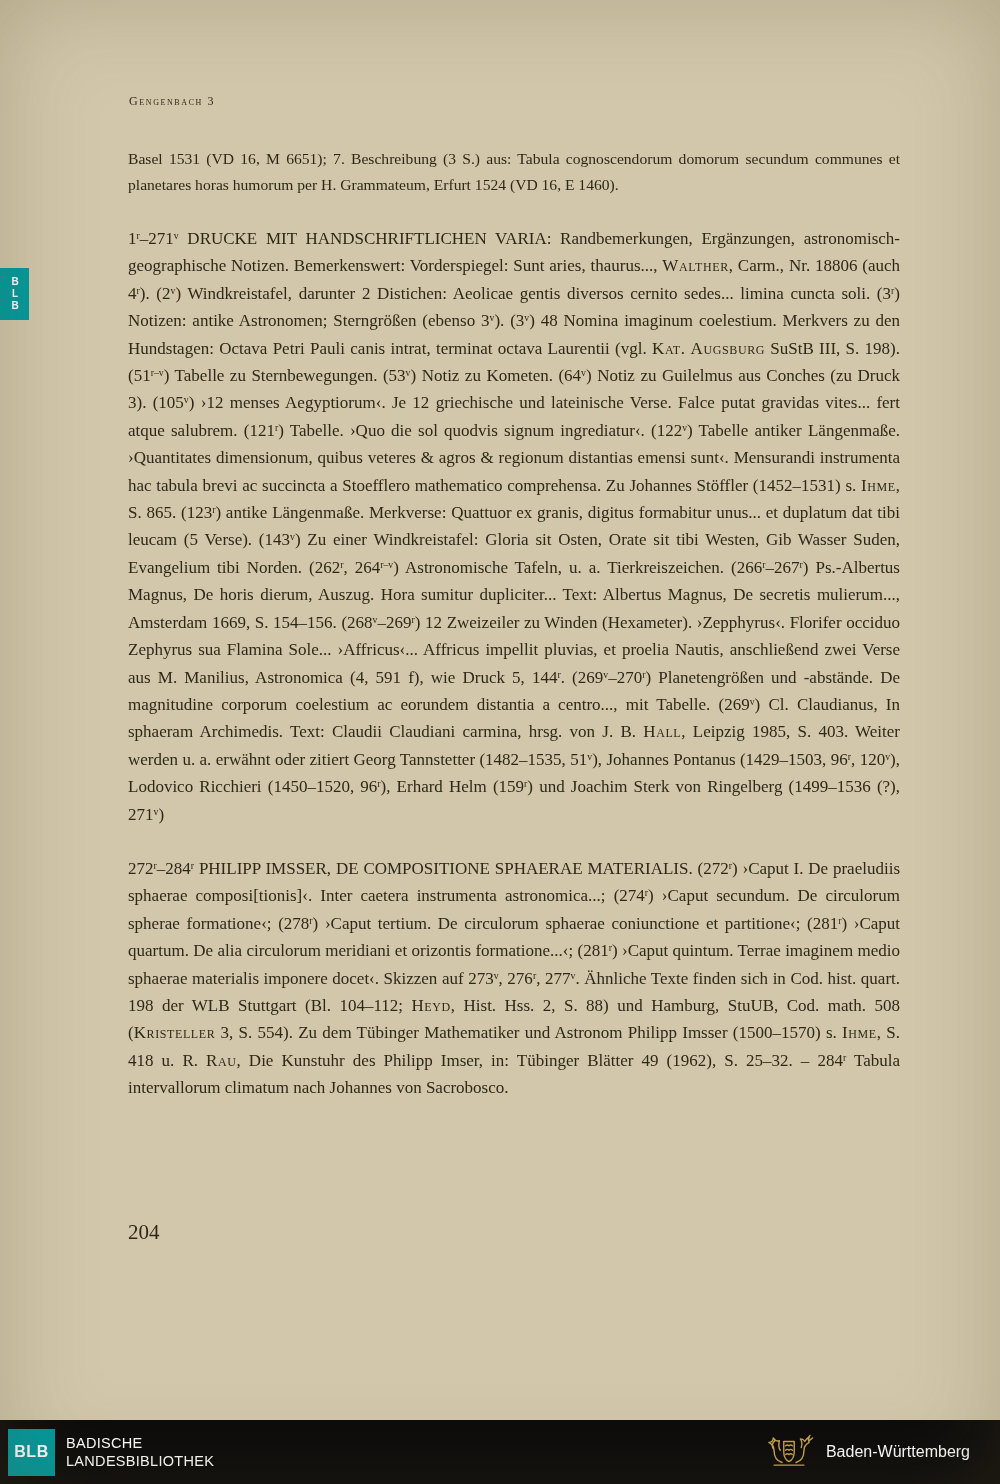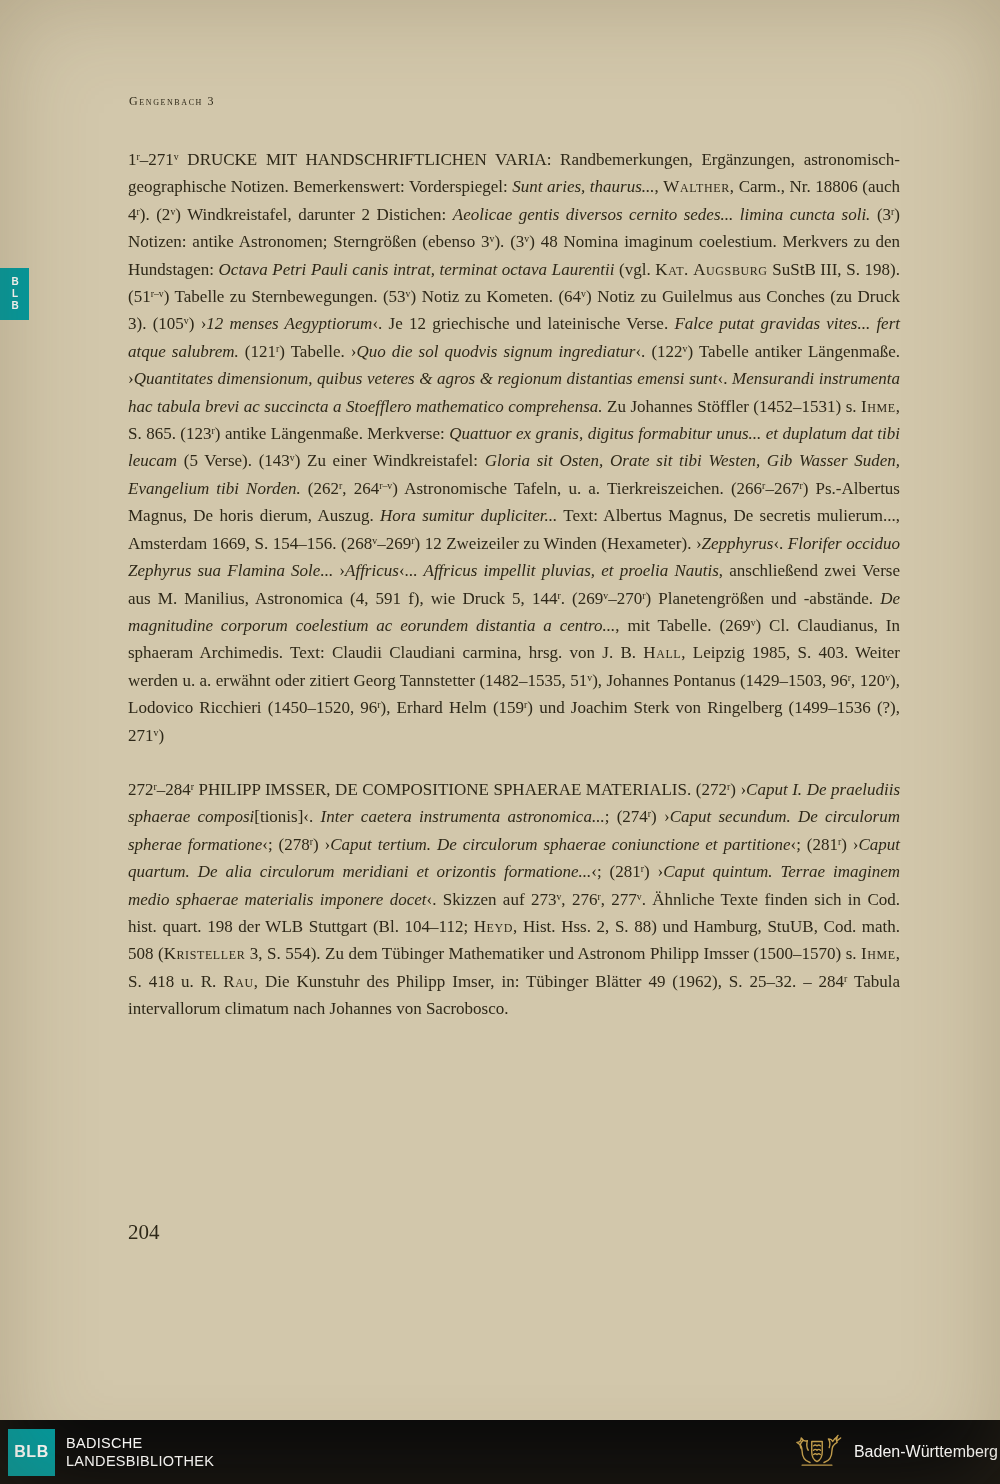--- a/index.html
+++ b/index.html
@@ -13,51 +13,52 @@
   .scan::after{content:"";position:absolute;inset:0;box-shadow:inset 0 0 95px rgba(97,80,45,.28);pointer-events:none}
 
   .page-heading{position:absolute;left:129px;top:94px;font-variant:small-caps;letter-spacing:1.6px;
     font-size:12px;color:var(--ink)}
 
   .text-block{position:absolute;left:128px;top:146px;width:772px;color:var(--ink)}
   .para{margin:0;text-align:justify;font-size:17px;line-height:27.4px;hyphens:auto}
   .para+.para{margin-top:27px}
   .para.intro{font-size:15.6px;line-height:26px}
   .para sup{font-size:.58em;vertical-align:.5em;line-height:0}
-  .it{font-style:italic}
+  .it{}
   .sc{font-variant:small-caps;letter-spacing:.6px}
 
   .page-number{position:absolute;left:128px;top:1220px;font-size:21px;color:var(--ink)}
 
   .side-tab{position:absolute;left:0;top:268px;width:29px;height:52px;background:var(--blb-teal);
     color:#fff;display:flex;align-items:center;justify-content:center;
     font-family:"Liberation Sans",sans-serif;font-weight:bold;font-size:10px}
   .side-tab span{writing-mode:vertical-rl;text-orientation:upright;letter-spacing:1px;line-height:1}
 
   footer.footer-bar{position:absolute;left:0;bottom:0;width:1000px;height:64px;background:var(--footer-bg);
     display:flex;align-items:center;font-family:"Liberation Sans",sans-serif}
   .blb-logo{width:47px;height:47px;background:var(--blb-teal);margin-left:8px;flex:0 0 auto;
     display:flex;align-items:center;justify-content:center;color:#fff;font-weight:bold;font-size:16px;letter-spacing:.5px}
   .library-name{margin-left:11px;color:var(--footer-text);font-weight:normal;font-size:14.5px;line-height:18px;letter-spacing:.3px}
-  .footer-right{margin-left:auto;margin-right:2px;display:flex;align-items:center;gap:9px}
+  .footer-right{margin-left:auto;margin-right:30px;display:flex;align-items:center;gap:9px}
   .coat{display:block}
   .region{color:var(--footer-text);font-size:16px}
 </style>
 </head>
 <body>
 
 <div class="scan">
 
   <div class="side-tab">
     <span>BLB</span>
   </div>
 
   <div class="page-heading">Gengenbach 3</div>
 
   <div class="text-block">
+    <p class="para intro" lang="de"><span>Basel 1531 (VD 16, M 6651); 7. Beschreibung (3 S.) aus: Tabula cognoscendorum domorum secundum communes et planetares horas humorum per H. Grammateum, Erfurt 1524 (VD 16, E 1460).</span></p>
     <p class="para" lang="de"><span>1<sup>r</sup>–271<sup>v</sup> DRUCKE MIT HANDSCHRIFTLICHEN VARIA: Randbemerkungen, Ergänzungen, astronomisch-geographische Notizen. Bemerkenswert: Vorderspiegel: </span><span class="it">Sunt aries, thaurus...</span><span>, </span><span class="sc">Walther</span><span>, Carm., Nr. 18806 (auch 4<sup>r</sup>). (2<sup>v</sup>) Windkreistafel, darunter 2 Distichen: </span><span class="it">Aeolicae gentis diversos cernito sedes... limina cuncta soli.</span><span> (3<sup>r</sup>) Notizen: antike Astronomen; Sterngrößen (ebenso 3<sup>v</sup>). (3<sup>v</sup>) 48 Nomina imaginum coelestium. Merkvers zu den Hundstagen: </span><span class="it">Octava Petri Pauli canis intrat, terminat octava Laurentii</span><span> (vgl. </span><span class="sc">Kat. Augsburg</span><span> SuStB III, S. 198). (51<sup>r–v</sup>) Tabelle zu Sternbewegungen. (53<sup>v</sup>) Notiz zu Kometen. (64<sup>v</sup>) Notiz zu Guilelmus aus Conches (zu Druck 3). (105<sup>v</sup>) ›</span><span class="it">12 menses Aegyptiorum</span><span>‹. Je 12 griechische und lateinische Verse. </span><span class="it">Falce putat gravidas vites... fert atque salubrem.</span><span> (121<sup>r</sup>) Tabelle. ›</span><span class="it">Quo die sol quodvis signum ingrediatur</span><span>‹. (122<sup>v</sup>) Tabelle antiker Längenmaße. ›</span><span class="it">Quantitates dimensionum, quibus veteres &amp; agros &amp; regionum distantias emensi sunt</span><span>‹. </span><span class="it">Mensurandi instrumenta hac tabula brevi ac succincta a Stoefflero mathematico comprehensa.</span><span> Zu Johannes Stöffler (1452–1531) s. </span><span class="sc">Ihme</span><span>, S. 865. (123<sup>r</sup>) antike Längenmaße. Merkverse: </span><span class="it">Quattuor ex granis, digitus formabitur unus... et duplatum dat tibi leucam</span><span> (5 Verse). (143<sup>v</sup>) Zu einer Windkreistafel: </span><span class="it">Gloria sit Osten, Orate sit tibi Westen, Gib Wasser Suden, Evangelium tibi Norden.</span><span> (262<sup>r</sup>, 264<sup>r–v</sup>) Astronomische Tafeln, u. a. Tierkreiszeichen. (266<sup>r</sup>–267<sup>r</sup>) Ps.-Albertus Magnus, De horis dierum, Auszug. </span><span class="it">Hora sumitur dupliciter...</span><span> Text: Albertus Magnus, De secretis mulierum..., Amsterdam 1669, S. 154–156. (268<sup>v</sup>–269<sup>r</sup>) 12 Zweizeiler zu Winden (Hexameter). ›</span><span class="it">Zepphyrus</span><span>‹. </span><span class="it">Florifer occiduo Zephyrus sua Flamina Sole...</span><span> ›</span><span class="it">Affricus</span><span>‹... </span><span class="it">Affricus impellit pluvias, et proelia Nautis</span><span>, anschließend zwei Verse aus M. Manilius, Astronomica (4, 591 f), wie Druck 5, 144<sup>r</sup>. (269<sup>v</sup>–270<sup>r</sup>) Planetengrößen und -abstände. </span><span class="it">De magnitudine corporum coelestium ac eorundem distantia a centro...</span><span>, mit Tabelle. (269<sup>v</sup>) Cl. Claudianus, In sphaeram Archimedis. Text: Claudii Claudiani carmina, hrsg. von J. B. </span><span class="sc">Hall</span><span>, Leipzig 1985, S. 403. Weiter werden u. a. erwähnt oder zitiert Georg Tannstetter (1482–1535, 51<sup>v</sup>), Johannes Pontanus (1429–1503, 96<sup>r</sup>, 120<sup>v</sup>), Lodovico Ricchieri (1450–1520, 96<sup>r</sup>), Erhard Helm (159<sup>r</sup>) und Joachim Sterk von Ringelberg (1499–1536 (?), 271<sup>v</sup>)</span></p>
     <p class="para" lang="de"><span>272<sup>r</sup>–284<sup>r</sup> PHILIPP IMSSER, DE COMPOSITIONE SPHAERAE MATERIALIS. (272<sup>r</sup>) ›</span><span class="it">Caput I. De praeludiis sphaerae composi</span><span>[tionis]‹. </span><span class="it">Inter caetera instrumenta astronomica...</span><span>; (274<sup>r</sup>) ›</span><span class="it">Caput secundum. De circulorum spherae formatione</span><span>‹; (278<sup>r</sup>) ›</span><span class="it">Caput tertium. De circulorum sphaerae coniunctione et partitione</span><span>‹; (281<sup>r</sup>) ›</span><span class="it">Caput quartum. De alia circulorum meridiani et orizontis formatione...</span><span>‹; (281<sup>r</sup>) ›</span><span class="it">Caput quintum. Terrae imaginem medio sphaerae materialis imponere docet</span><span>‹. Skizzen auf 273<sup>v</sup>, 276<sup>r</sup>, 277<sup>v</sup>. Ähnliche Texte finden sich in Cod. hist. quart. 198 der WLB Stuttgart (Bl. 104–112; </span><span class="sc">Heyd</span><span>, Hist. Hss. 2, S. 88) und Hamburg, StuUB, Cod. math. 508 (</span><span class="sc">Kristeller</span><span> 3, S. 554). Zu dem Tübinger Mathematiker und Astronom Philipp Imsser (1500–1570) s. </span><span class="sc">Ihme</span><span>, S. 418 u. R. </span><span class="sc">Rau</span><span>, Die Kunstuhr des Philipp Imser, in: Tübinger Blätter 49 (1962), S. 25–32. – 284<sup>r</sup> Tabula intervallorum climatum nach Johannes von Sacrobosco.</span></p>
   </div>
 
   <div class="page-number">204</div>
 
   <footer class="footer-bar">
     <div class="blb-logo">
       <span>BLB</span>
     </div>

